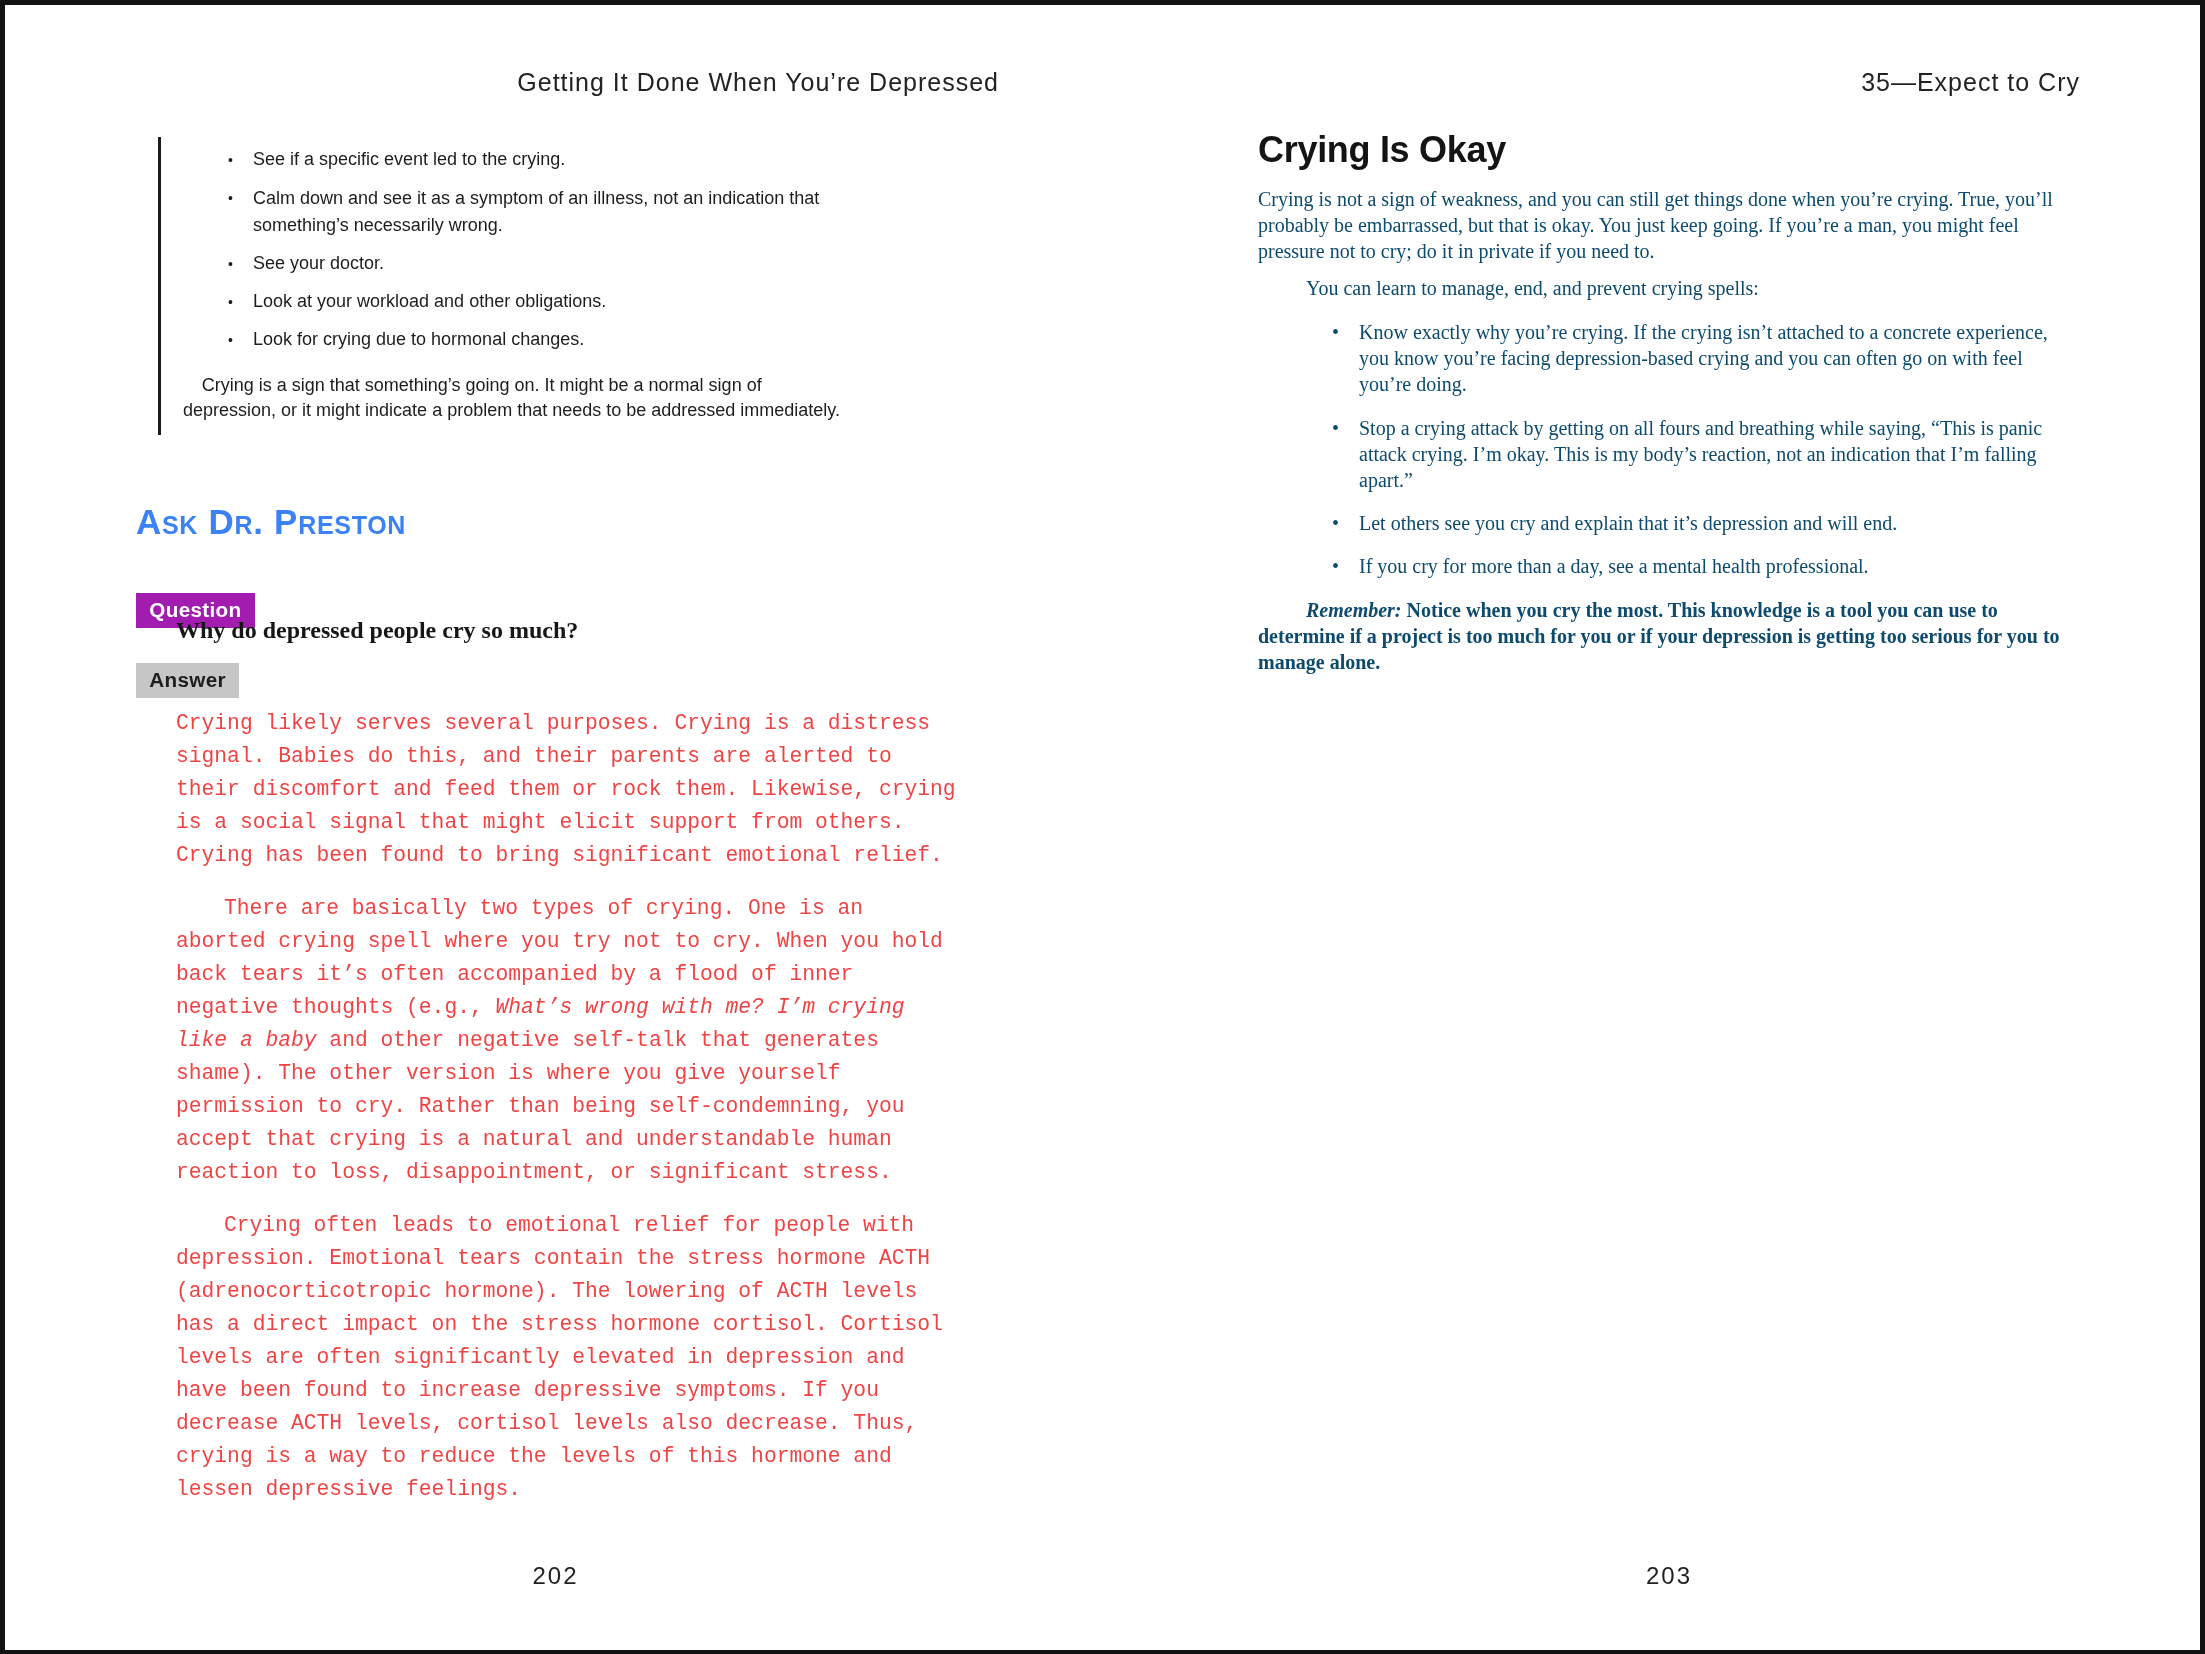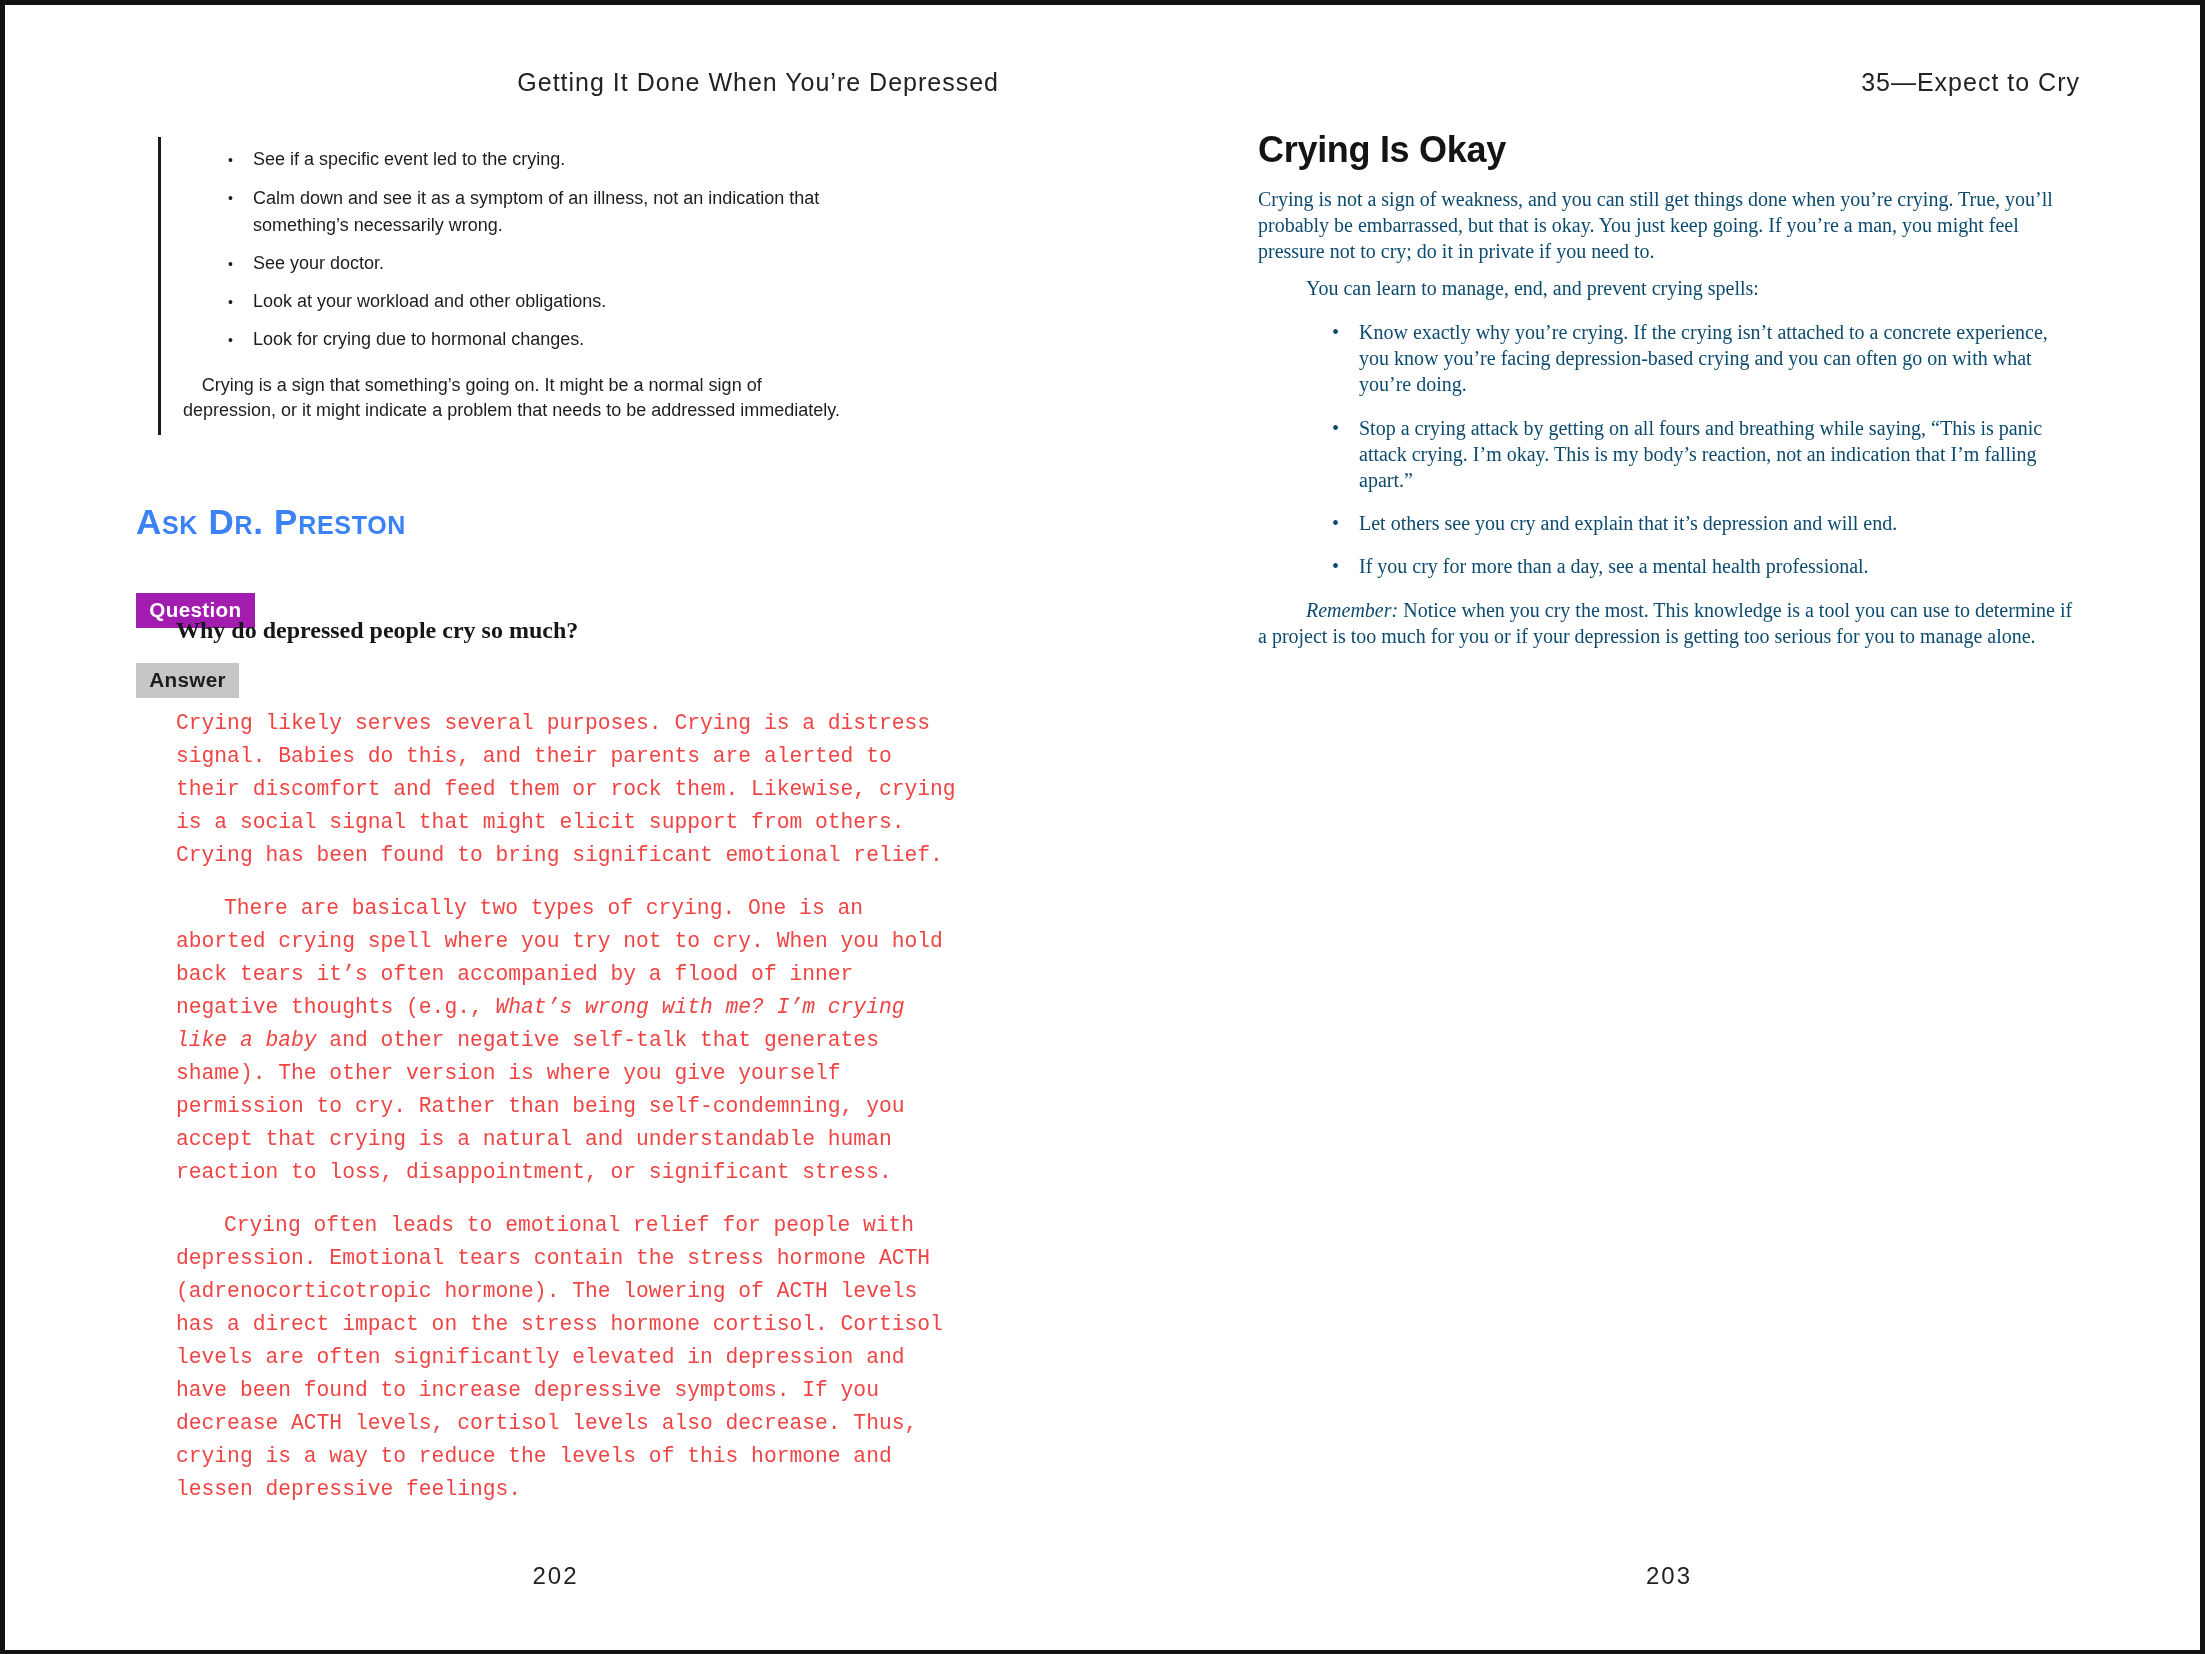--- a/index.html
+++ b/index.html
@@ -167,21 +167,21 @@
     margin-bottom: 17.3px;
     max-width: 720px;
   }
   .right-body ul li::before {
     content: "\2022";
     position: absolute;
     left: -27px;
     top: 0;
     font-size: 20px;
   }
-  .right-body .remember { margin-top: 15px; text-indent: 48px; }
+  .right-body .remember { margin-top: 15px; text-indent: 48px; font-weight: bold; }
 </style>
 </head>
 <body>
 
 <div class="canvas">
 
   <div class="running-head left">Getting It Done When You’re Depressed</div>
 
   <div class="sidebar">
     <ul>
@@ -211,21 +211,21 @@
   <div class="page-number left">202</div>
 
   <div class="running-head right">35—Expect to Cry</div>
 
   <div class="crying-heading">Crying Is Okay</div>
 
   <div class="right-body">
     <p class="body-p">Crying is not a sign of weakness, and you can still get things done when you’re crying. True, you’ll probably be embarrassed, but that is okay. You just keep going. If you’re a man, you might feel pressure not to cry; do it in private if you need to.</p>
     <p class="body-p lead-in">You can learn to manage, end, and prevent crying spells:</p>
     <ul>
-        <li>Know exactly why you’re crying. If the crying isn’t attached to a concrete experience, you know you’re facing depression-based crying and you can often go on with what you’re doing.</li>
+        <li>Know exactly why you’re crying. If the crying isn’t attached to a concrete experience, you know you’re facing depression-based crying and you can often go on with feel you’re doing.</li>
         <li>Stop a crying attack by getting on all fours and breathing while saying, “This is panic attack crying. I’m okay. This is my body’s reaction, not an indication that I’m falling apart.”</li>
         <li>Let others see you cry and explain that it’s depression and will end.</li>
         <li>If you cry for more than a day, see a mental health professional.</li>
       </ul>
     <p class="body-p remember"><span class="it">Remember:</span><span> Notice when you cry the most. This knowledge is a tool you can use to determine if a project is too much for you or if your depression is getting too serious for you to manage alone.</span></p>
   </div>
 
   <div class="page-number right">203</div>
 
 </div>

